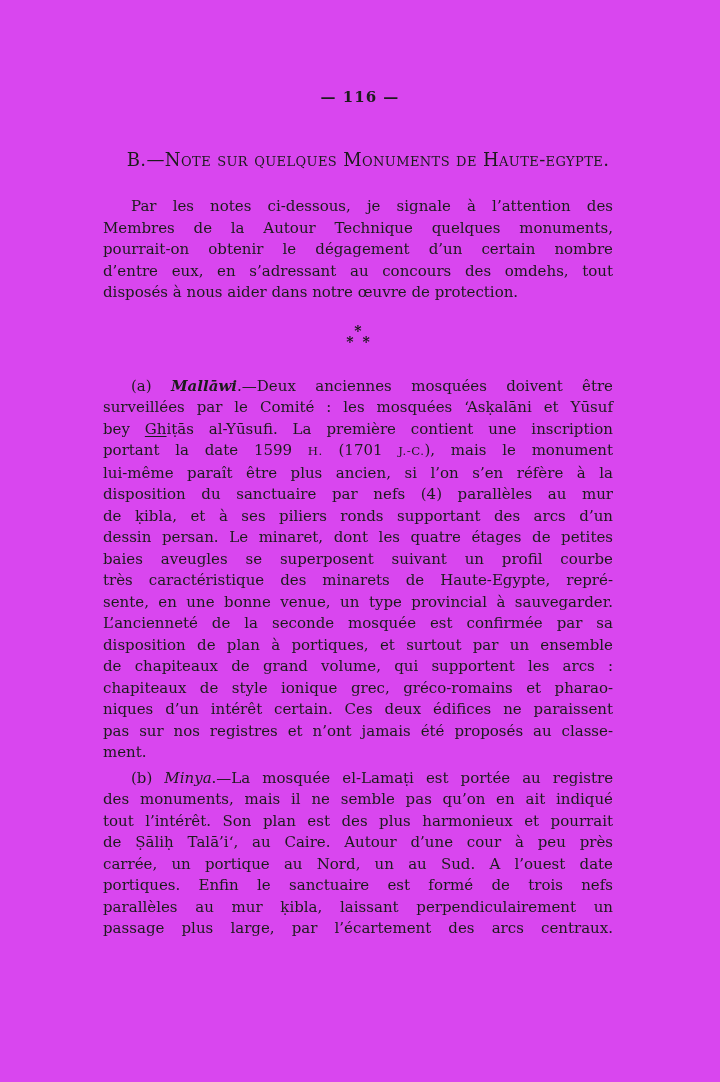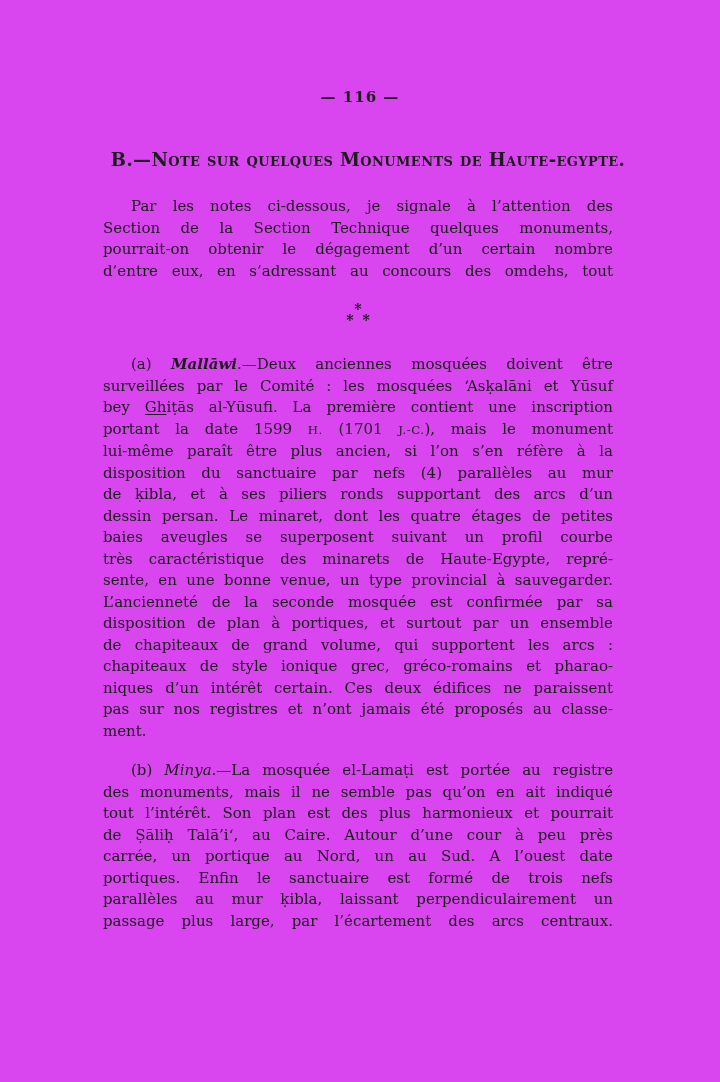--- a/index.html
+++ b/index.html
@@ -21,34 +21,34 @@
     text-align: center;
     font-size: 15px;
     font-weight: bold;
     letter-spacing: 1px;
     line-height: 15px;
   }
   .heading {
     margin-top: 44px;
     text-align: center;
     font-variant: small-caps;
-    font-weight: bold;
+    font-weight: normal;
     font-size: 18px;
     letter-spacing: 0.4px;
     line-height: 22px;
     padding-left: 16px;
   }
   .text-block {
     margin-left: 103px;
     width: 510px;
   }
   .paragraph { margin-top: 0; }
   .paragraph.intro    { margin-top: 25px; }
   .paragraph.sect-a   { margin-top: 24px; }
-  .paragraph.sect-b   { margin-top: 18px; }
+  .paragraph.sect-b   { margin-top: 4px; }
   .tline {
     font-size: 15px;
     line-height: 21.5px;
     text-align: justify;
     text-align-last: justify;
     white-space: normal;
   }
   .tline.first { text-indent: 28px; }
   .tline.last-left { text-align-last: left; }
   .s-bi { font-style: italic; font-weight: bold; }
@@ -73,23 +73,24 @@
 <div class="page">
 
   <div class="pagenum">— 116 —</div>
 
   <div class="heading">B.—Note sur quelques Monuments de Haute-egypte.</div>
 
   <div class="text-block">
 
     <div class="paragraph intro">
         <div class="tline first"><span>Par les notes ci-dessous, je signale à l’attention des</span></div>
-        <div class="tline"><span>Section de la Section Technique quelques monuments,</span></div>
+        <div class="tline"><span>Membres de la Autour Technique quelques monuments,</span></div>
         <div class="tline"><span>pourrait-on obtenir le dégagement d’un certain nombre</span></div>
         <div class="tline"><span>d’entre eux, en s’adressant au concours des omdehs, tout</span></div>
+        <div class="tline last-left"><span>disposés à nous aider dans notre œuvre de protection.</span></div>
       </div>
 
     <div class="asterism">
       <div class="row-top">*</div>
       <div class="row-bottom"><span>*</span><span class="gap"></span><span>*</span></div>
     </div>
 
     <div class="paragraph sect-a">
         <div class="tline first"><span>(a) </span><span class="s-bi">Mallāwi</span><span>.—Deux anciennes mosquées doivent être</span></div>
         <div class="tline"><span>surveillées par le Comité : les mosquées ‘Asḳalāni et Yūsuf</span></div>

